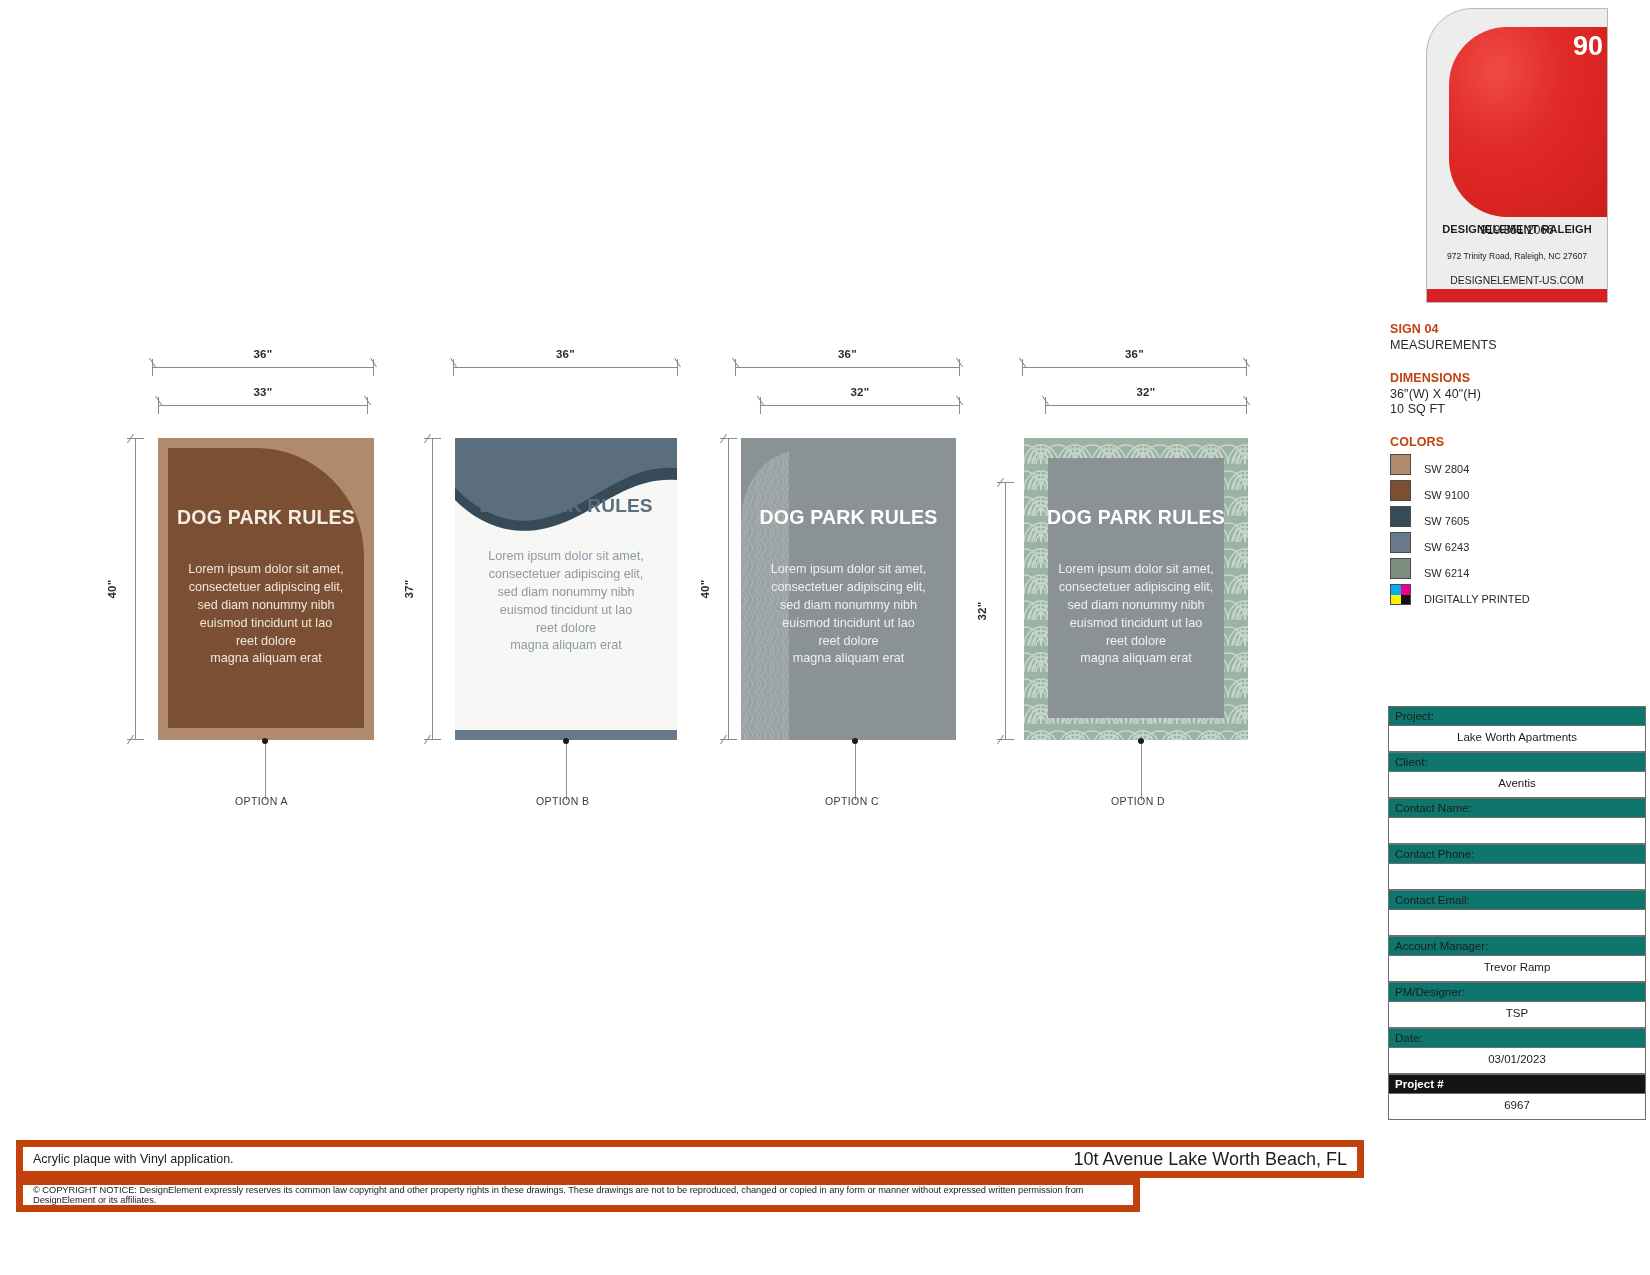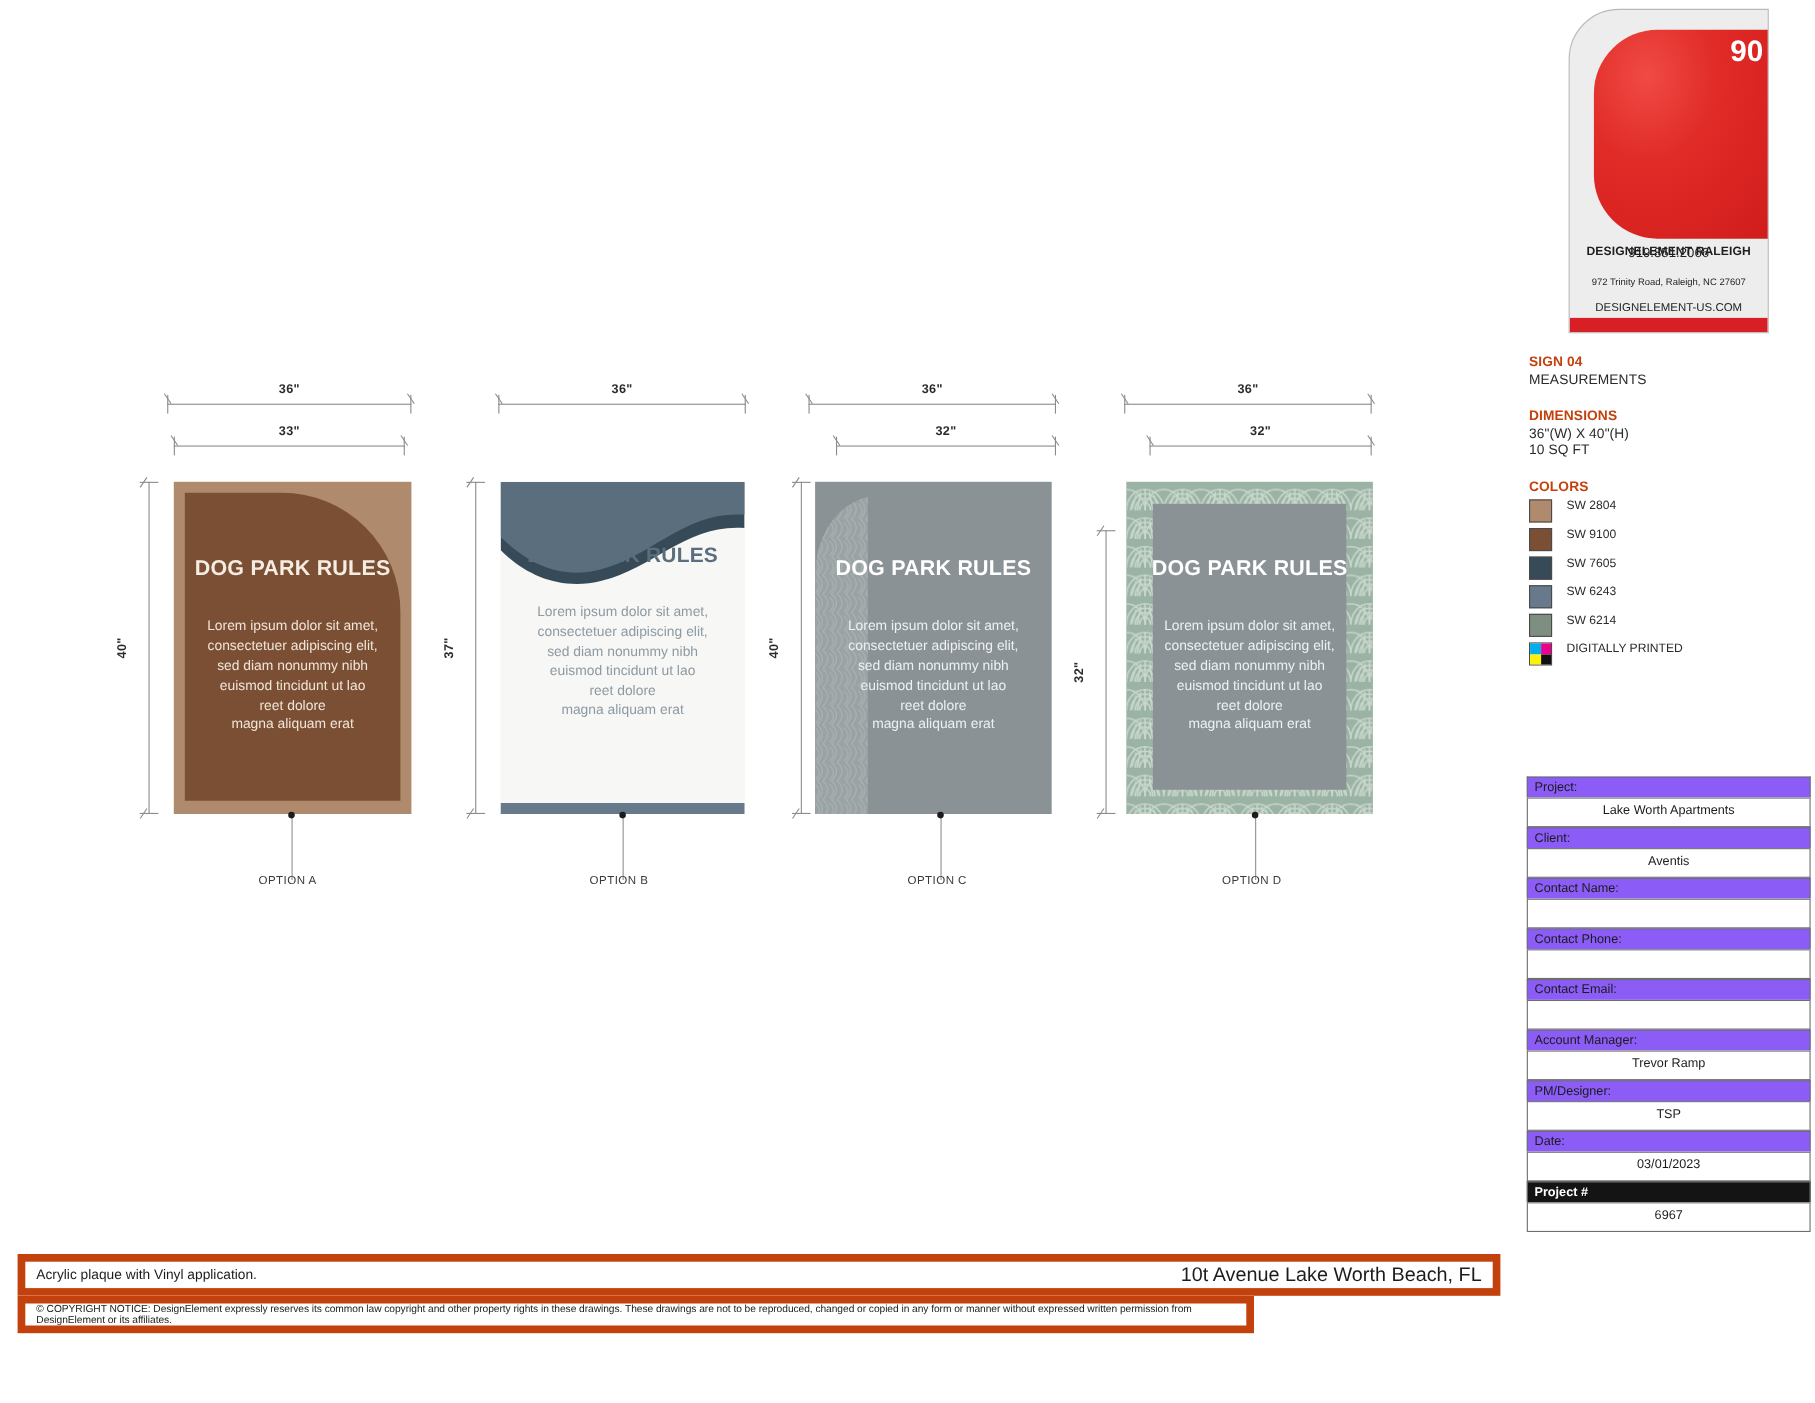--- a/index.html
+++ b/index.html
@@ -113,35 +113,35 @@
   }
   .logo-txt { position: absolute; left: 0; right: 0; text-align: center; color: #1e1e1e; }
   #logo-red-bar {
     position: absolute; left: 0; right: 0; bottom: 0; height: 13px; background: #d81f26;
   }
 
   #specs { position: absolute; left: 6px; top: 322px; right: 0; }
   .spec-h { font-size: 12.5px; font-weight: 700; color: #c2410c; letter-spacing: .1px; }
   .spec-l { font-size: 12.5px; color: #2a2a2a; letter-spacing: .1px; }
 
-  .swatch-row { display: flex; align-items: flex-start; margin-top: 5px; }
+  .swatch-row { display: flex; align-items: flex-end; margin-top: 5px; }
   .swatch {
     width: 21px; height: 21px; border: 1px solid #4a4a4a; flex: 0 0 auto;
   }
   .swatch-cmyk {
     width: 21px; height: 21px; border: 1px solid #4a4a4a; flex: 0 0 auto;
     display: grid; grid-template-columns: 1fr 1fr; grid-template-rows: 1fr 1fr;
   }
   .swatch-label { font-size: 11px; color: #2a2a2a; margin-left: 13px; line-height: 1.12; }
 
   
   #meta { position: absolute; left: 4px; top: 706px; width: 258px; }
   .meta-key {
     border: 1px solid #6e6e6e; border-bottom: none;
-    background: #8b5cf6; font-size: 11.5px; color: #1c1c1c;
+    background: #0f766e; font-size: 11.5px; color: #1c1c1c;
     padding: 3px 0 3px 6px; height: 19px;
   }
   .meta-val {
     border: 1px solid #6e6e6e;
     background: #fff; font-size: 11.5px; color: #1c1c1c;
     text-align: center; padding: 5px 0; height: 27px;
   }
   .meta-key.black { background: #141414; color: #fff; font-weight: 700; }
 
   

